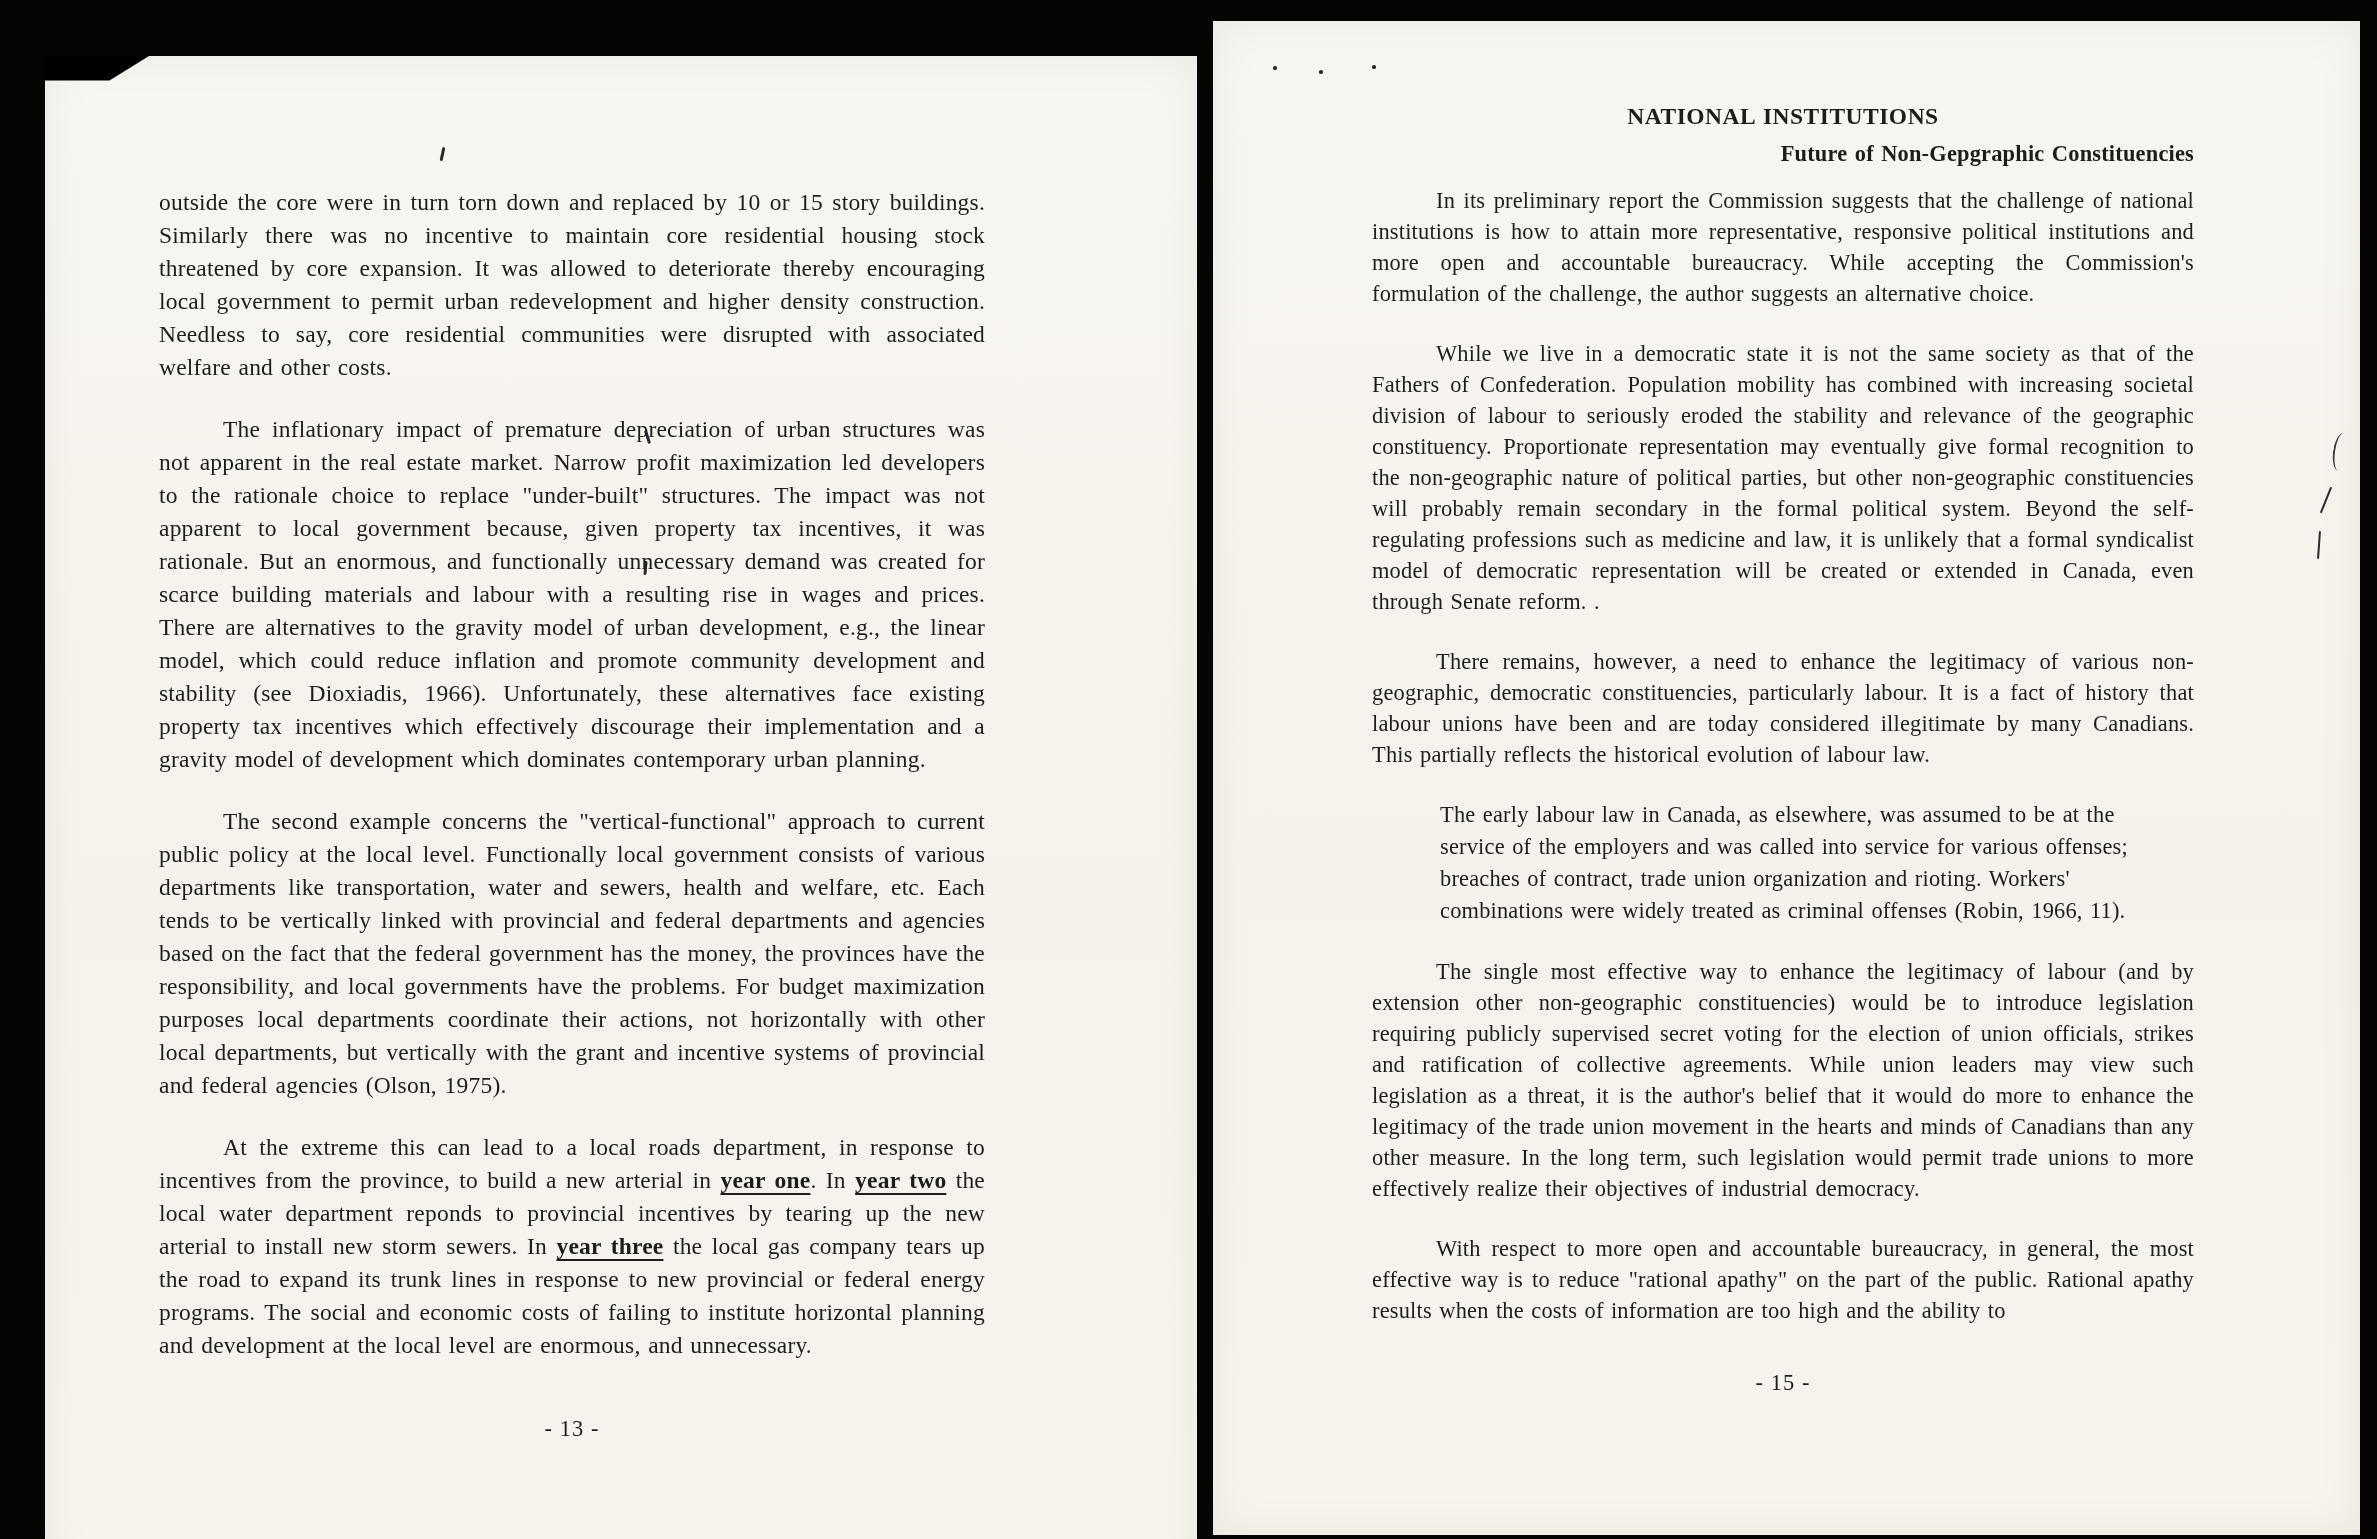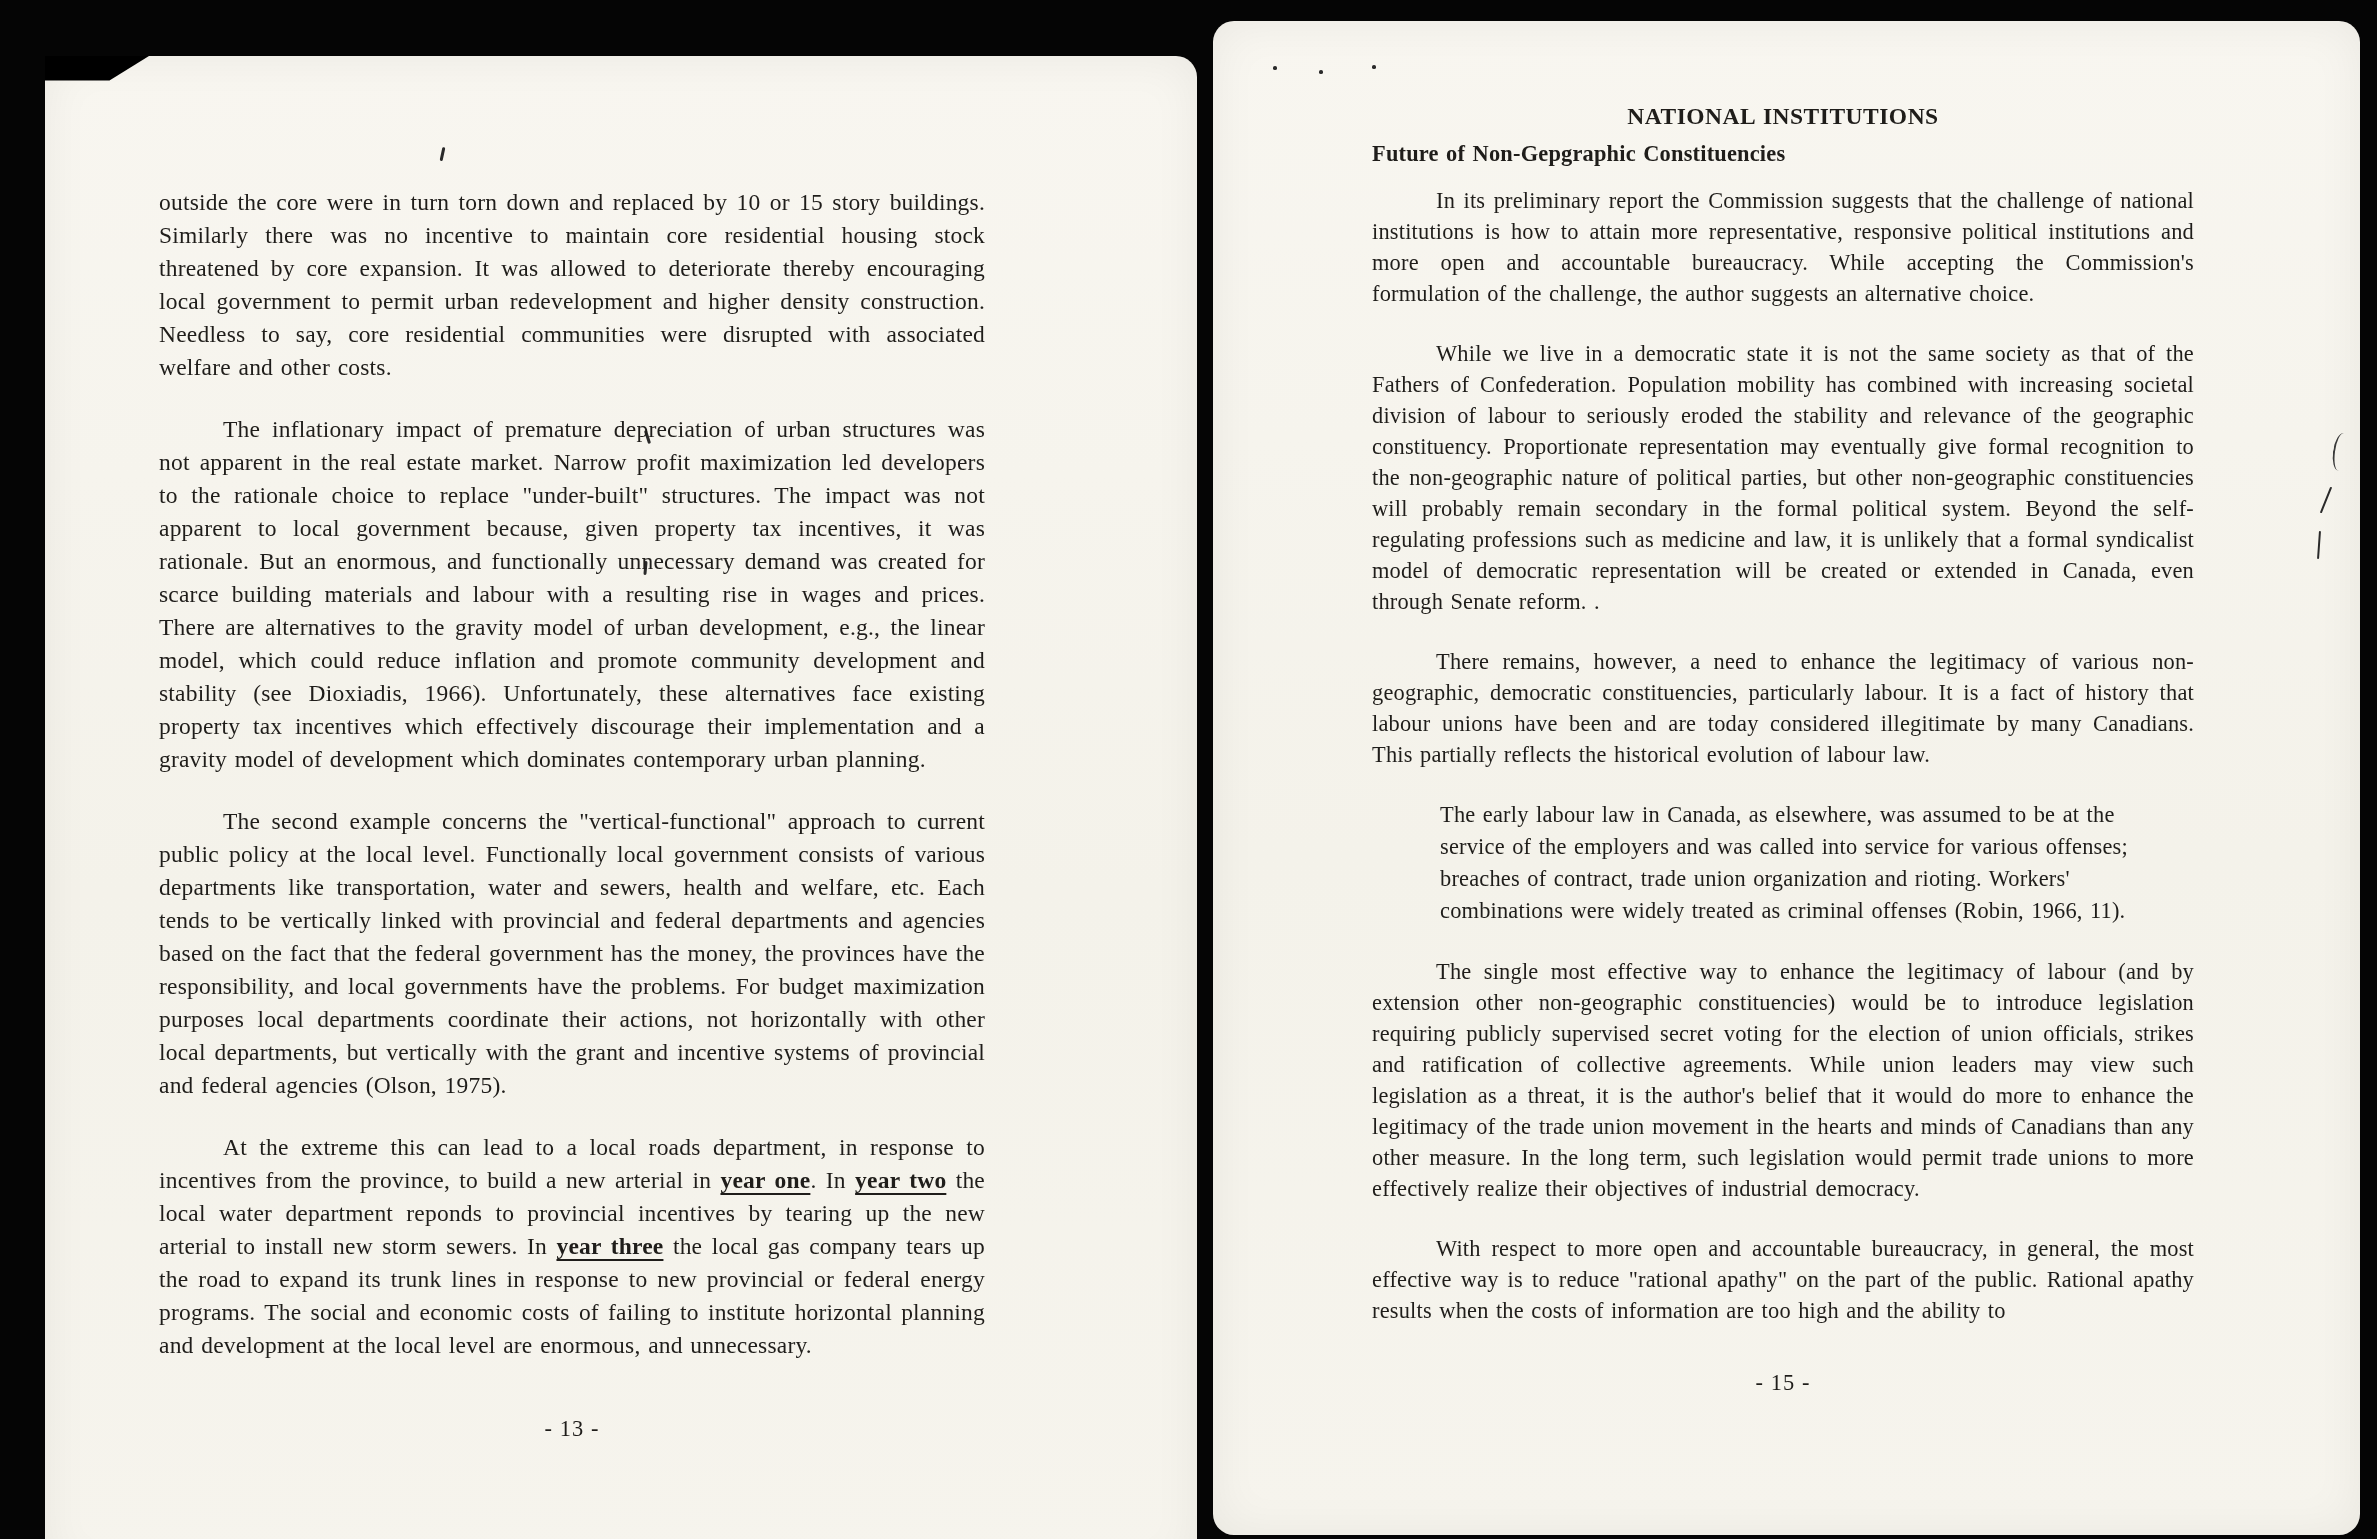--- a/index.html
+++ b/index.html
@@ -9,21 +9,20 @@
     height: 1539px;
     background: #050505;
     overflow: hidden;
     font-family: "Liberation Serif", "DejaVu Serif", serif;
   }
   .page {
     position: absolute;
     background: linear-gradient(180deg, #f8f6f0 0%, #f4f2ea 55%, #f6f4ed 100%);
     color: #1f1d1a;
     box-shadow: inset 0 0 48px rgba(0,0,0,0.06);
-    border-radius: 21px;
   }
   .page-left  { left: 45px;   top: 15px; width: 1152px; height: 1520px; margin-top: 41px; }
   .page-right { left: 1213px; top: 21.4px; width: 1147px; height: 1514px; }
 
   .content {
     position: absolute;
     text-align: justify;
     letter-spacing: 0.2px;
     word-spacing: 1.6px;
   }
@@ -43,21 +42,21 @@
 
   .heading {
     text-align: center;
     font-weight: bold;
     font-size: 23.5px;
     letter-spacing: 0.5px;
     margin: 0 0 5.3px 0;
     text-indent: 0;
   }
   .subheading {
-    text-align: left;
+    text-align: right;
     font-weight: bold;
     font-size: 22.4px;
     margin: 0 0 16px 0;
     text-indent: 0;
   }
 
   .quote {
     margin: 0 53px 29px 68px;
     font-size: 22.4px;
     line-height: 32px;

